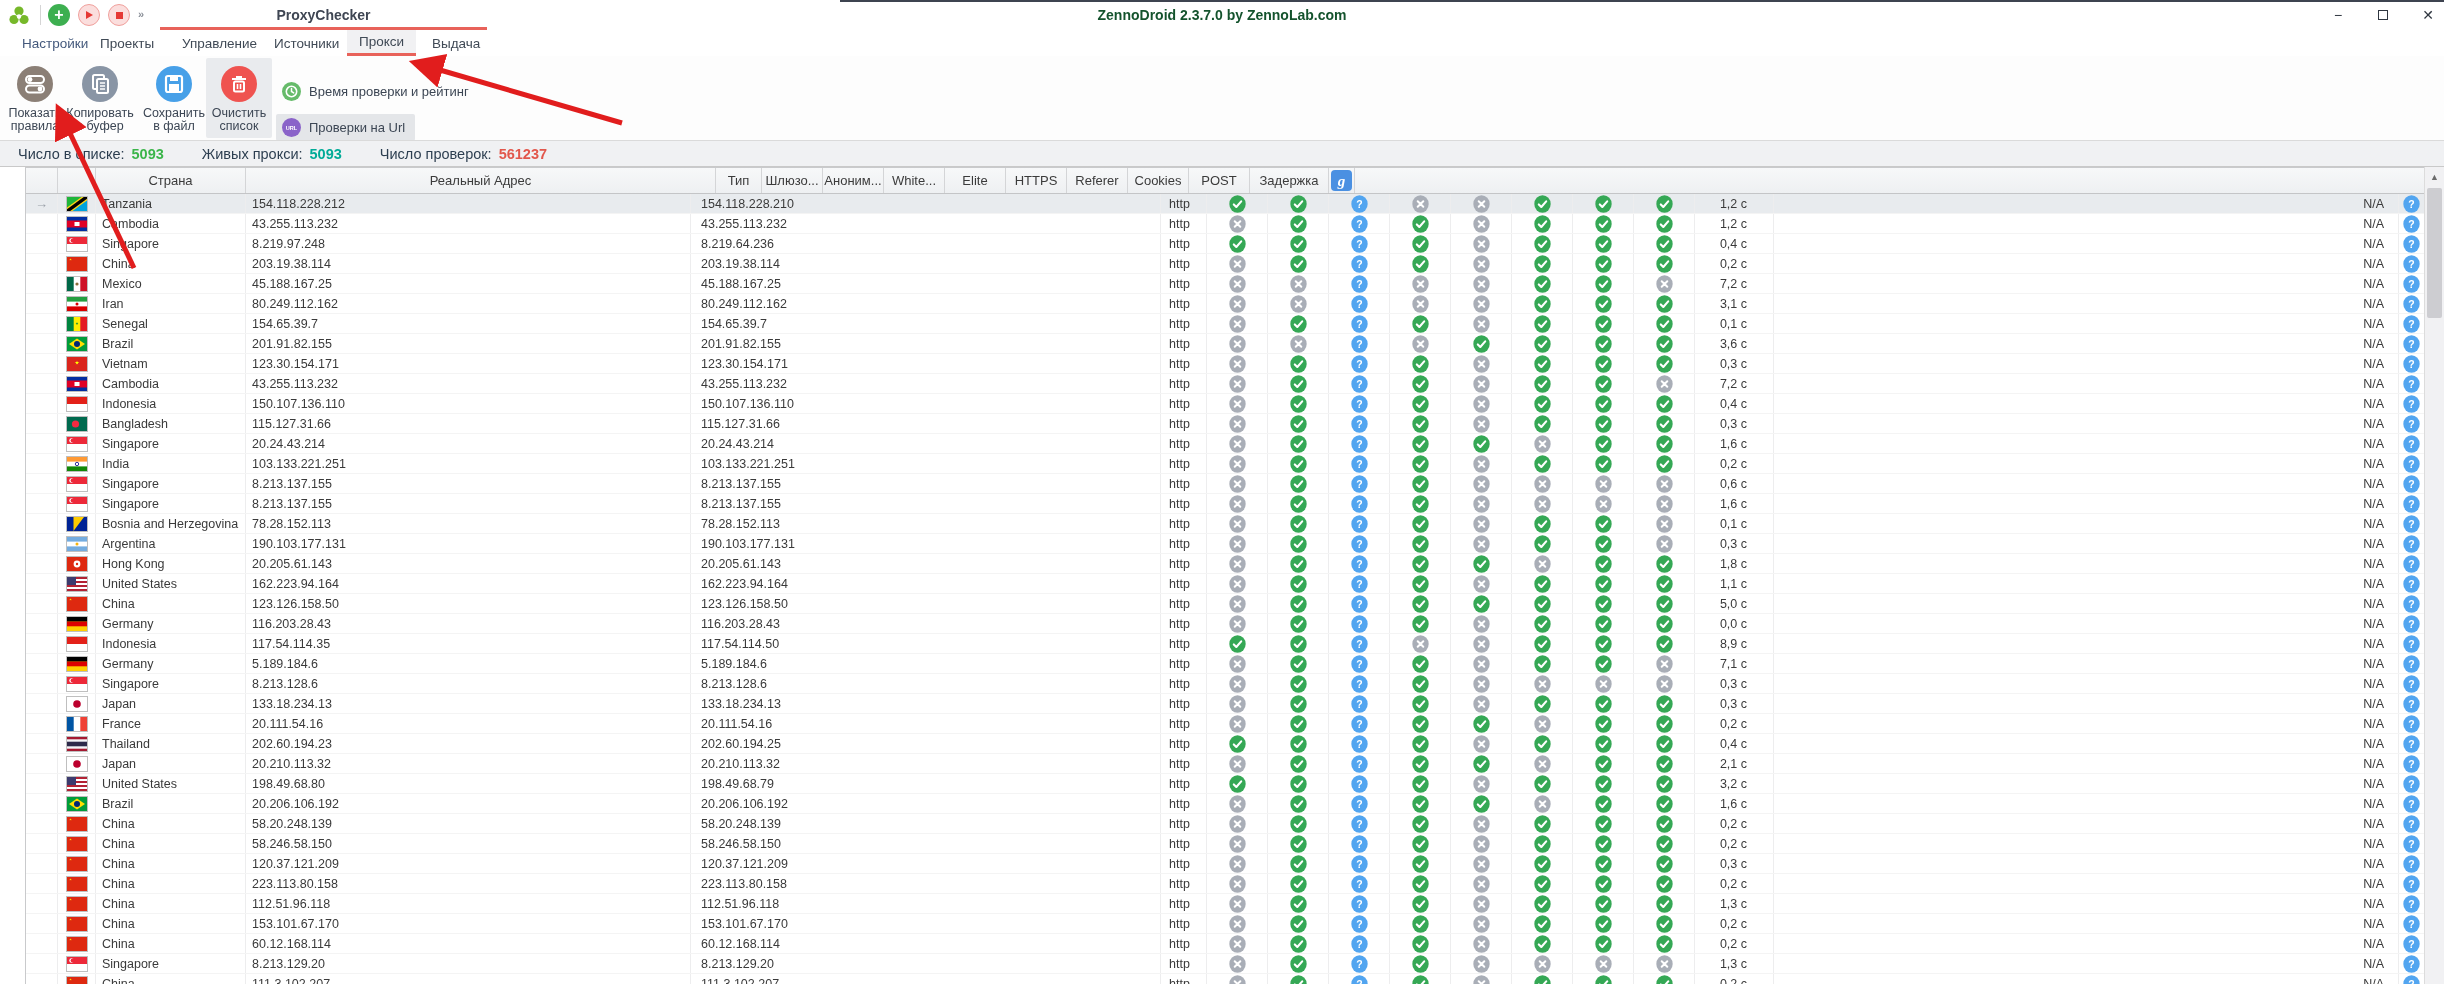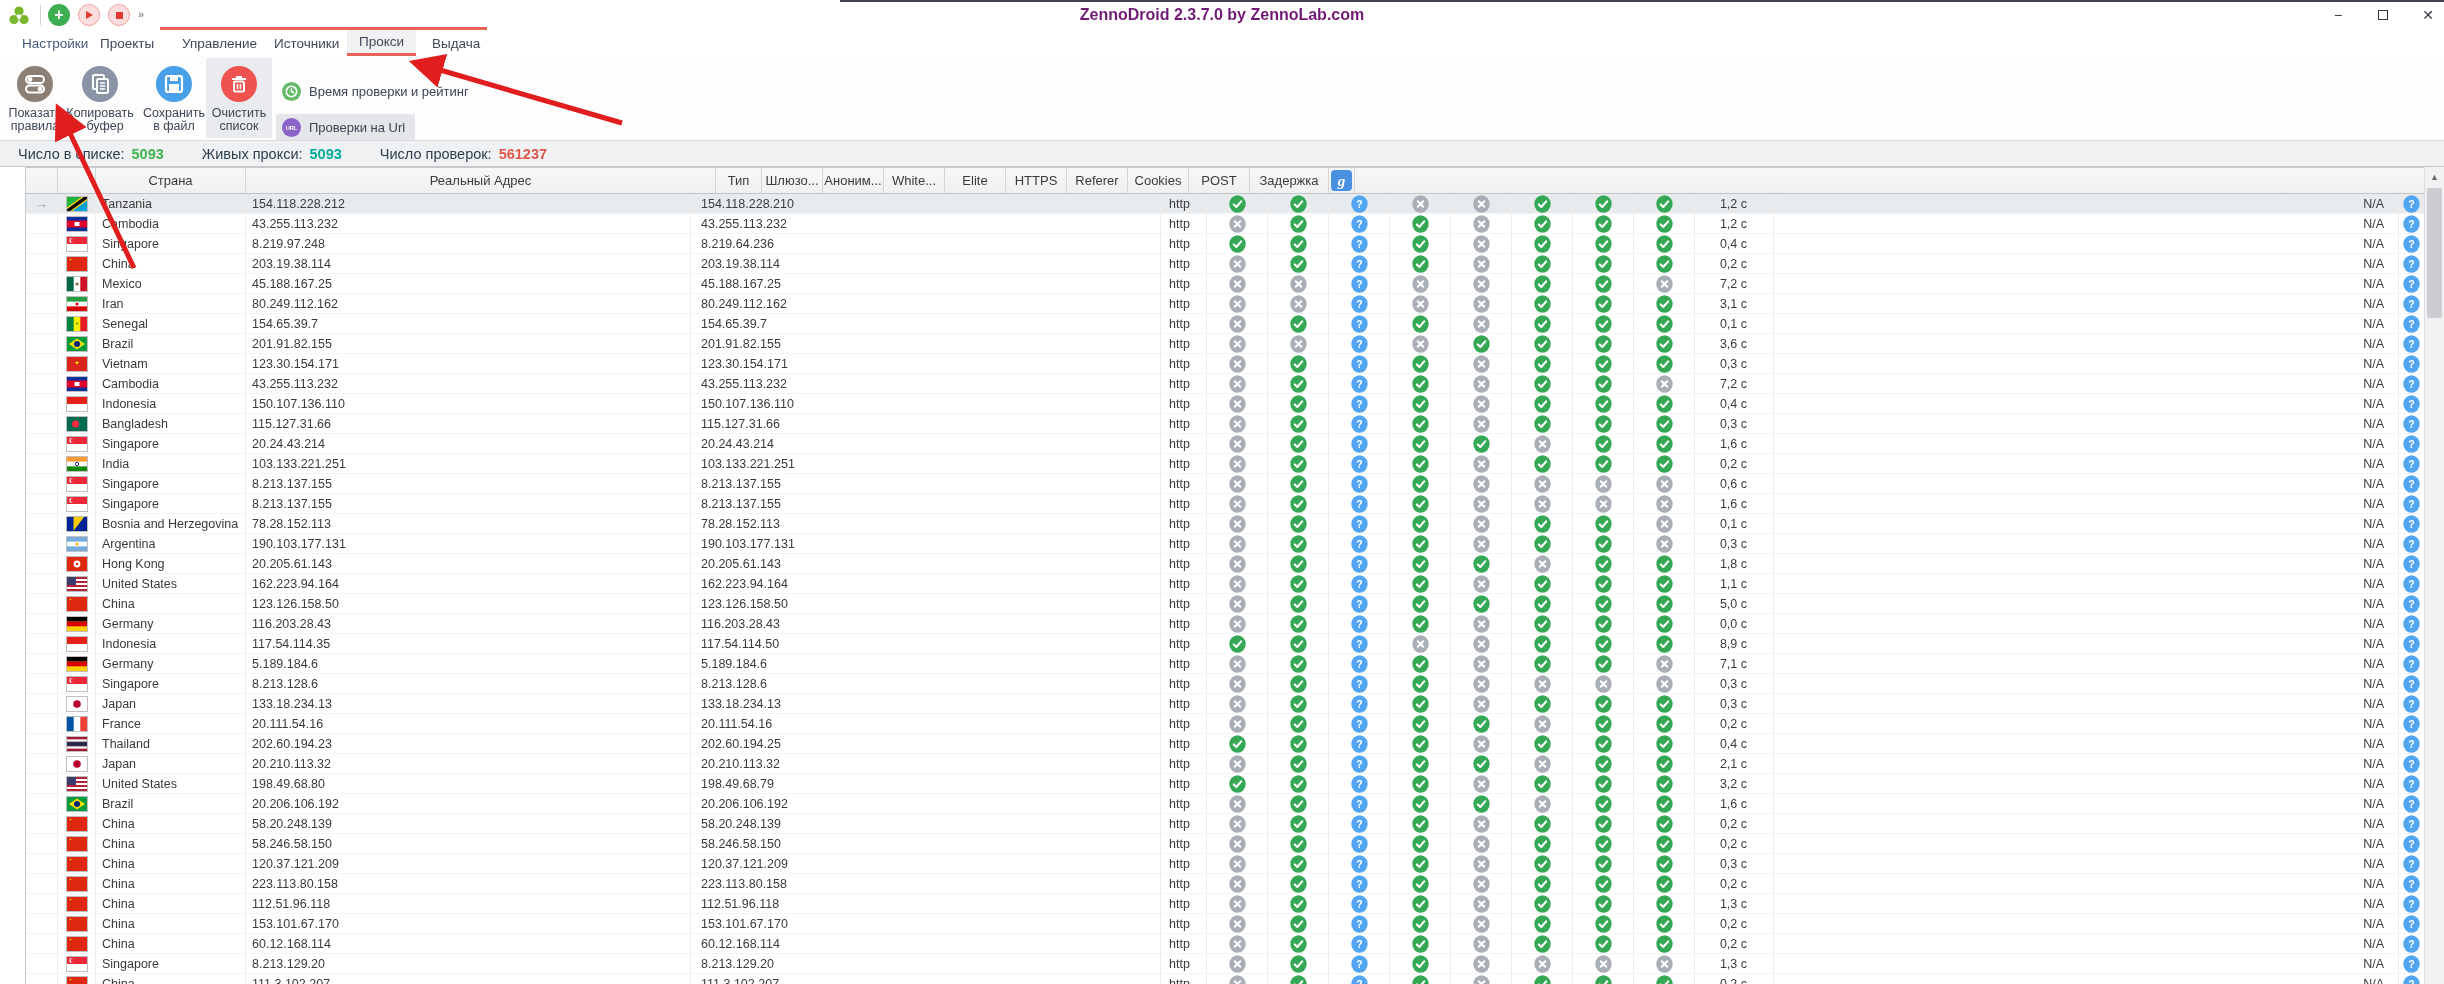--- a/index.html
+++ b/index.html
@@ -17,21 +17,21 @@
   .tb-plus{left:48px;background:#3daf50;}
   .tb-plus span{color:#fff;font-size:16px;font-weight:bold;line-height:1;margin-top:-1px;}
   .tb-play,.tb-stop{background:#fbdedd;border:1px solid #f0a09c;box-sizing:border-box;}
   .tb-play{left:78px;}
   .tb-stop{left:108px;}
   .tb-chev{position:absolute;left:138px;top:8px;color:#8a8f98;font-size:11px;font-weight:bold;letter-spacing:1px;}
   .doc-tab{position:absolute;left:160px;top:0;width:327px;height:30px;display:flex;align-items:center;justify-content:center;}
   .doc-tab-label{font-size:14px;font-weight:bold;color:#3f4653;}
   .doc-tab-underline{position:absolute;left:160px;top:27px;width:327px;height:3px;background:#e8625a;}
   .app-title{position:absolute;left:0;top:0;width:2444px;height:30px;display:flex;align-items:center;justify-content:center;
-    font-size:16px;font-weight:bold;color:#701a75;pointer-events:none;}
+    font-size:14px;font-weight:bold;color:#14532d;pointer-events:none;}
   .win-btn{position:absolute;top:2px;width:40px;height:26px;display:flex;align-items:center;justify-content:center;color:#2f3640;font-size:14px;}
   .wb-min{left:2318px;}
   .wb-max{left:2363px;}
   .wb-close{left:2408px;}
   .wb-max .sq{width:10px;height:10px;border:1.5px solid #2f3640;box-sizing:border-box;}
   
   .menubar{position:absolute;left:0;top:30px;width:2444px;height:26px;background:#ffffff;}
   .menu-item{position:absolute;top:0;height:26px;display:flex;align-items:center;justify-content:center;
     font-size:13.5px;color:#404a56;padding:0 12px;box-sizing:border-box;}
   .menu-item.first{color:#44597c;}
@@ -98,20 +98,23 @@
         <path d="M2,1 L9,5 L2,9 Z" fill="#e53935"></path>
       </svg>
   </div>
   <div class="tb-btn tb-stop">
     <svg width="9" height="9" viewBox="0 0 9 9">
         <rect x="1" y="1" width="7" height="7" fill="#e53935"></rect>
       </svg>
   </div>
   <div class="tb-chev">»</div>
   <div class="app-title">ZennoDroid 2.3.7.0 by ZennoLab.com</div>
+  <div class="doc-tab">
+    <span class="doc-tab-label">ProxyChecker</span>
+  </div>
   <div class="doc-tab-underline"></div>
   <div class="win-btn wb-min">−</div>
   <div class="win-btn wb-max">
       <span class="sq"></span>
     </div>
   <div class="win-btn wb-close">✕</div>
 </div>
 
 <div class="menubar" id="menubar">
     <div class="menu-item first" style="left: 10px;">Настройки</div>

